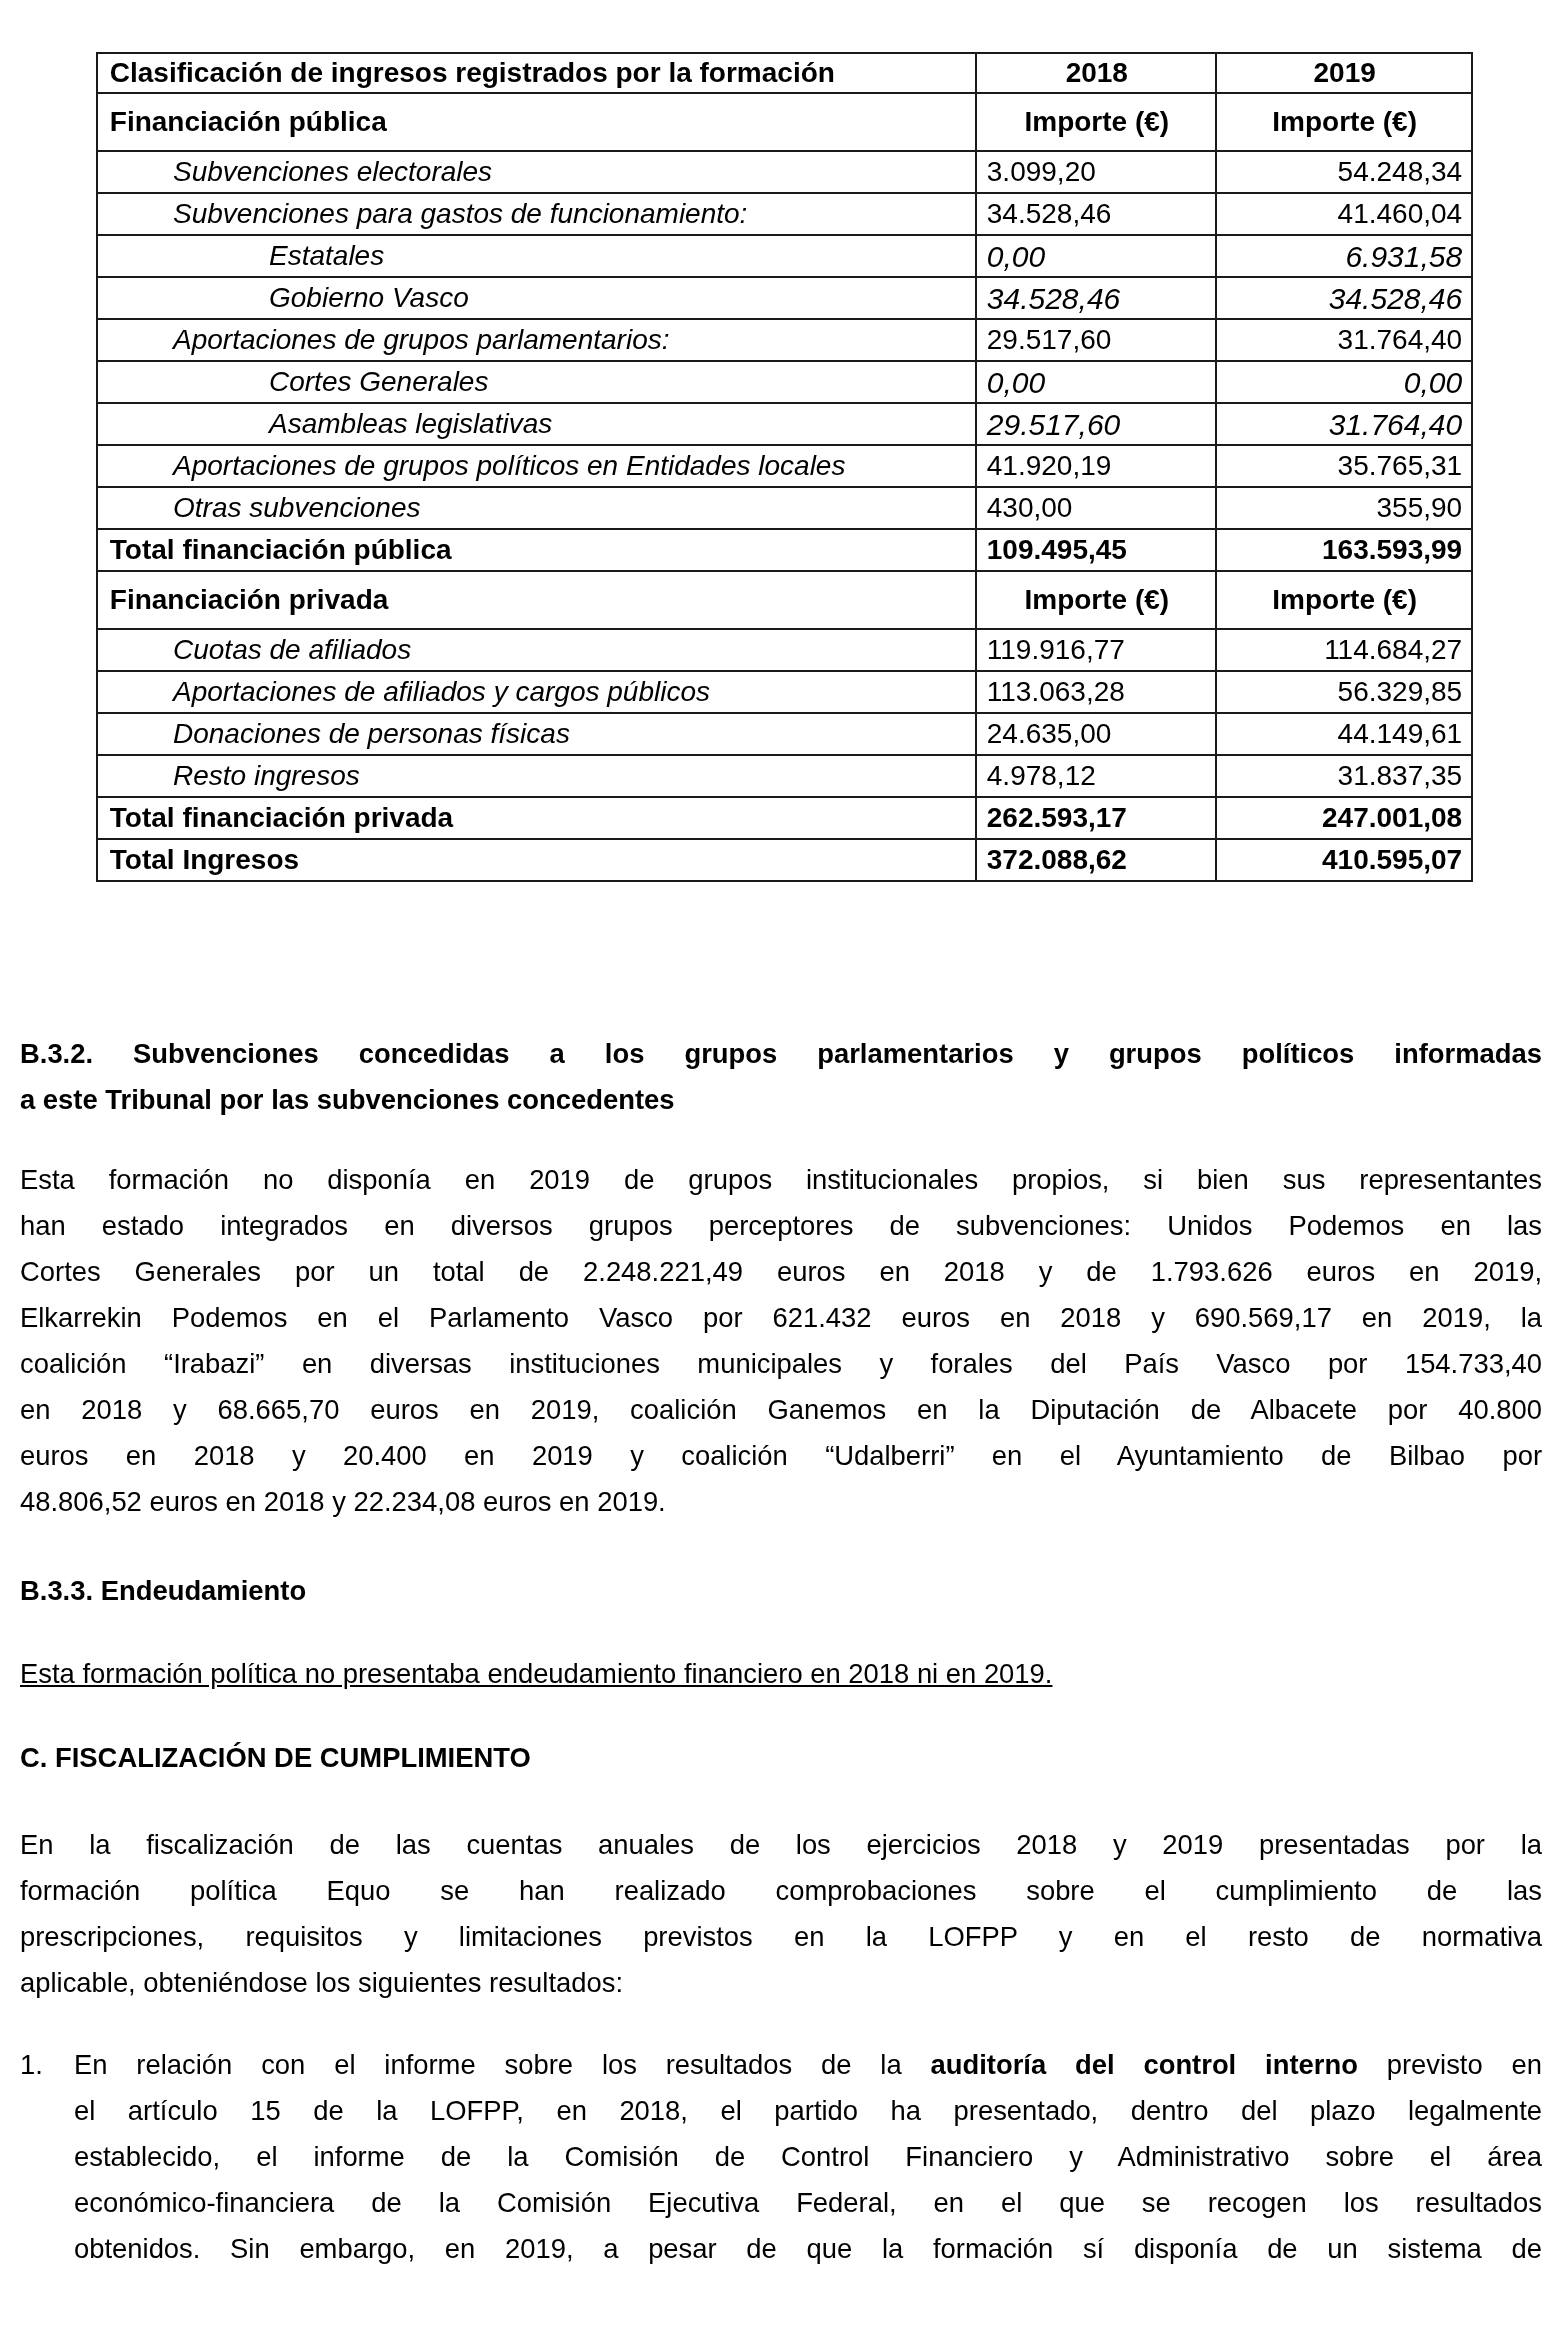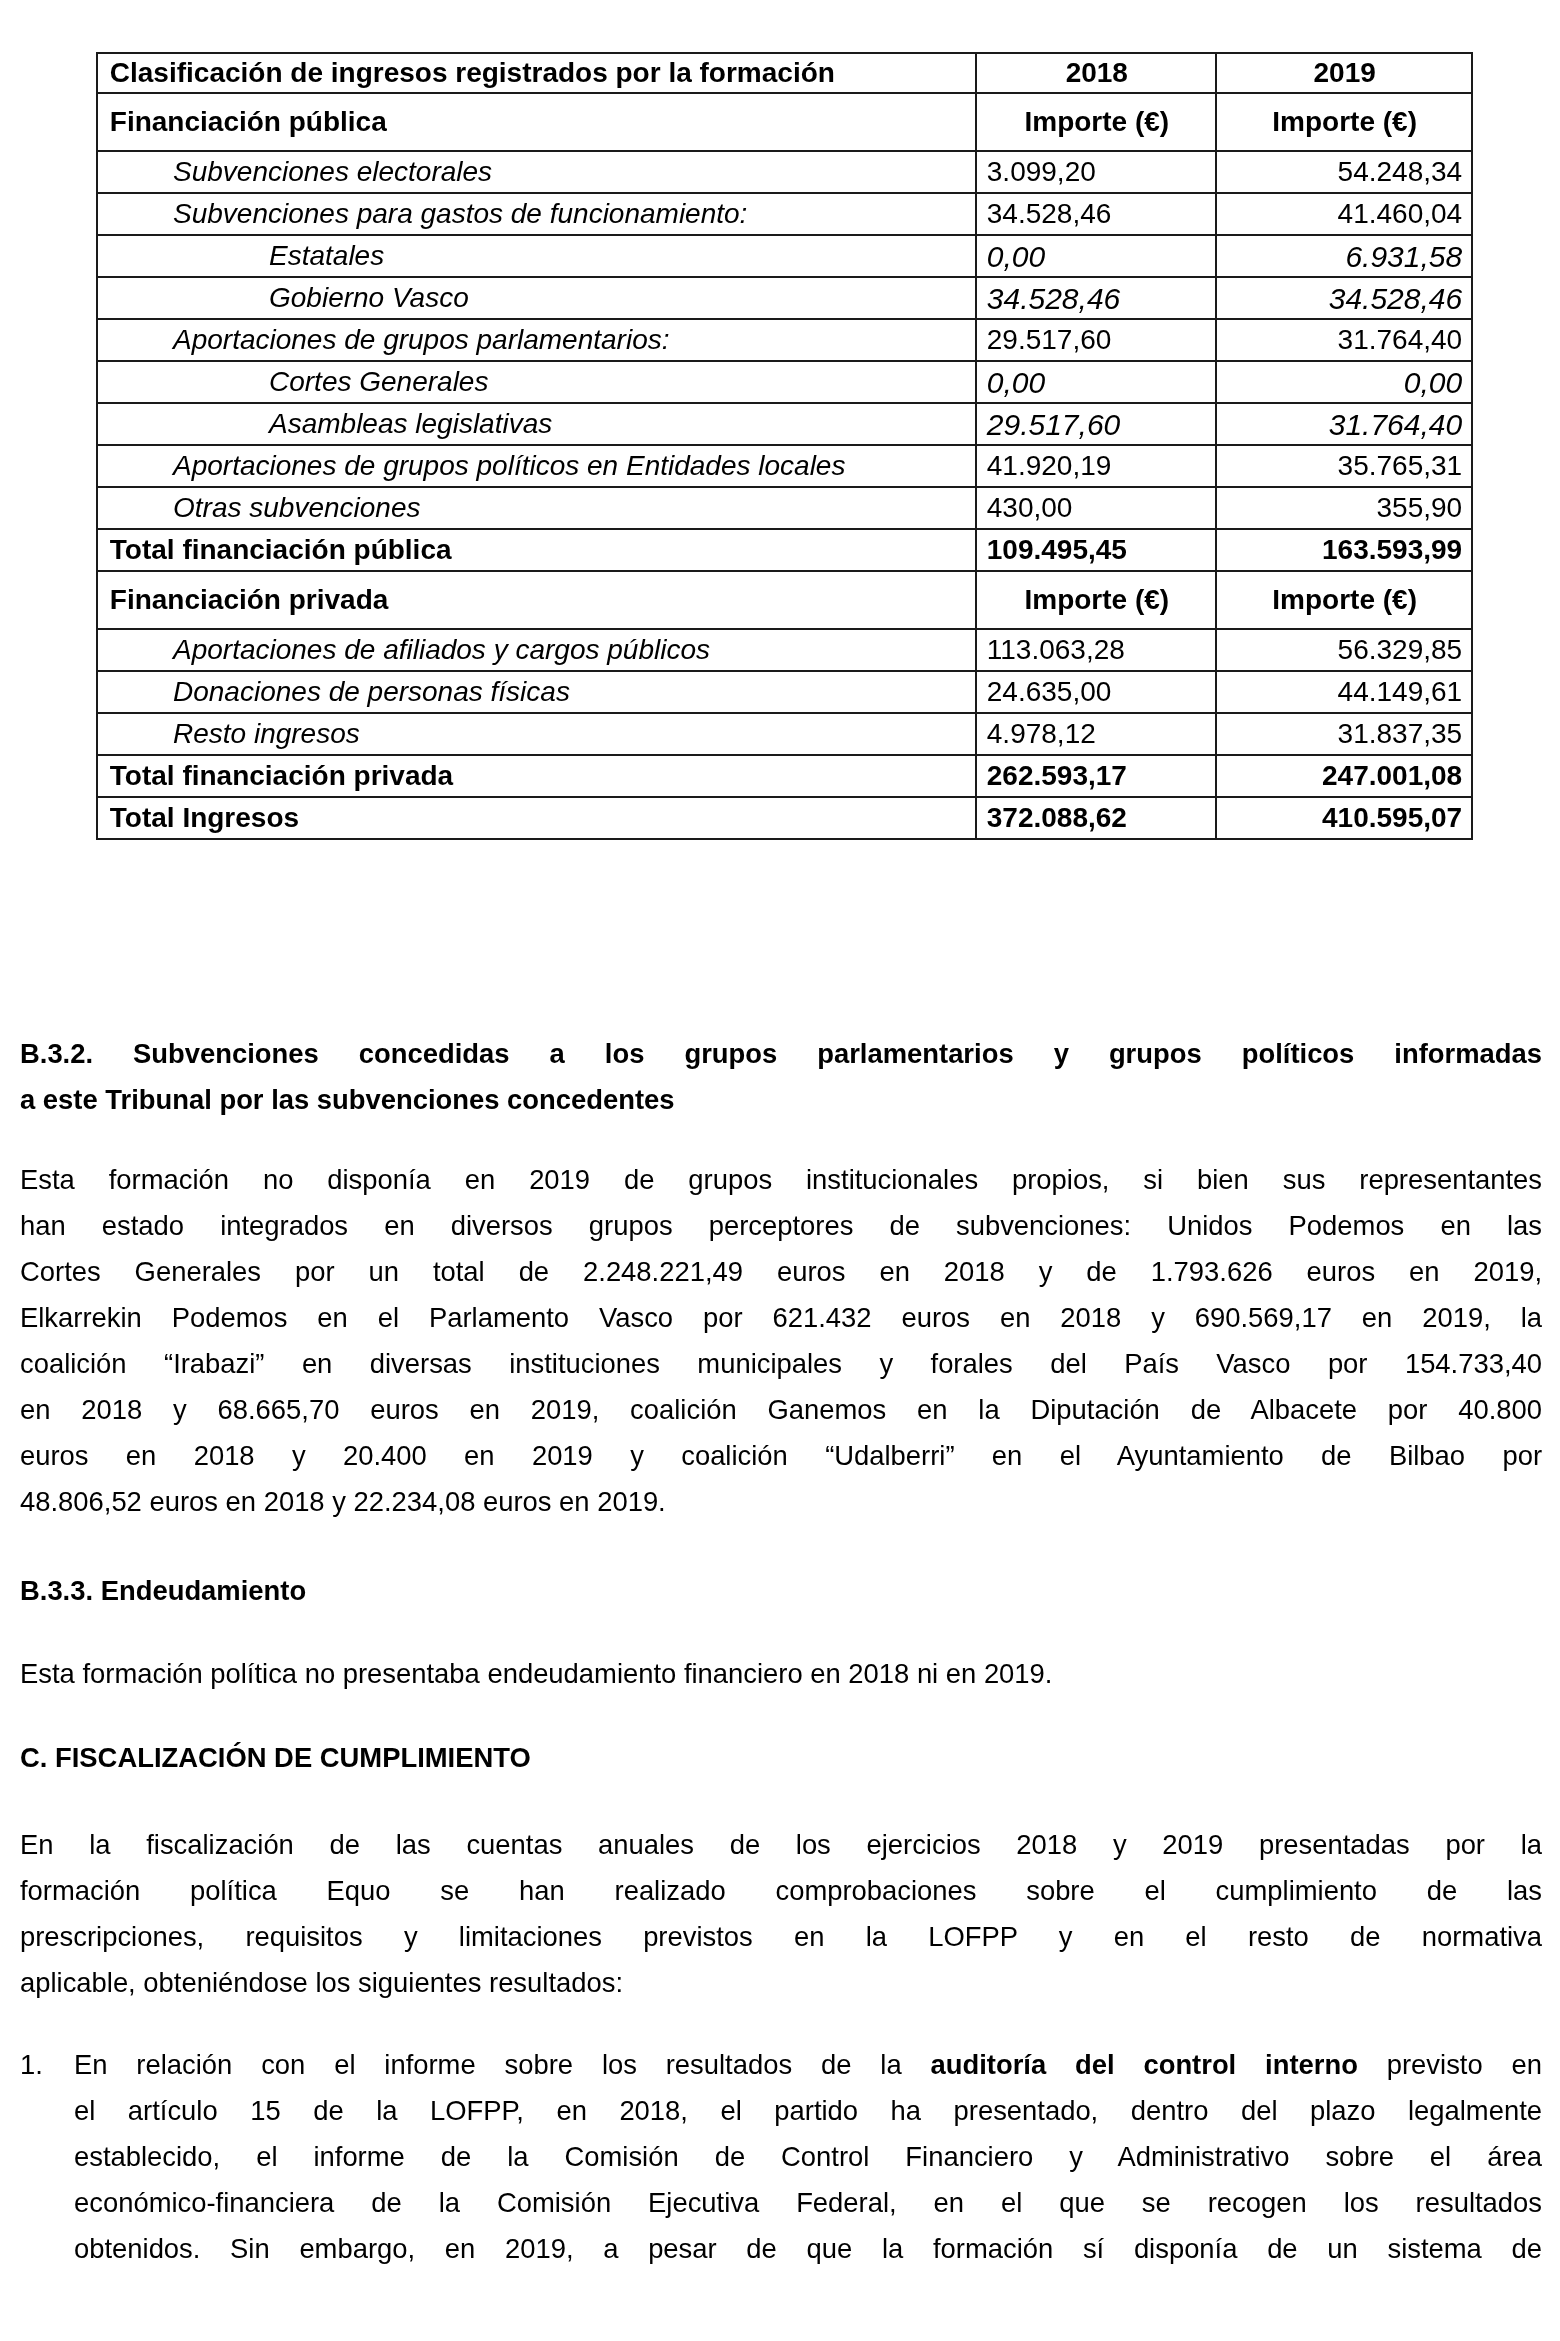--- a/index.html
+++ b/index.html
@@ -110,20 +110,25 @@
     <tr class="bold">
       <td class="lbl">Total financiación pública</td>
       <td class="num">109.495,45</td>
       <td class="num2">163.593,99</td>
     </tr>
     <tr class="section bold">
       <td class="lbl">Financiación privada</td>
       <td class="num ctr">Importe (€)</td>
       <td class="num2 ctr">Importe (€)</td>
     </tr>
+    <tr class="l1">
+        <td class="lbl">Cuotas de afiliados</td>
+        <td class="num">119.916,77</td>
+        <td class="num2">114.684,27</td>
+      </tr>
       <tr class="l1">
         <td class="lbl">Aportaciones de afiliados y cargos públicos</td>
         <td class="num">113.063,28</td>
         <td class="num2">56.329,85</td>
       </tr>
       <tr class="l1">
         <td class="lbl">Donaciones de personas físicas</td>
         <td class="num">24.635,00</td>
         <td class="num2">44.149,61</td>
       </tr>
@@ -155,21 +160,21 @@
   <span class="ln">han estado integrados en diversos grupos perceptores de subvenciones: Unidos Podemos en las</span>
   <span class="ln">Cortes Generales por un total de 2.248.221,49 euros en 2018 y de 1.793.626 euros en 2019,</span>
   <span class="ln">Elkarrekin Podemos en el Parlamento Vasco por 621.432 euros en 2018 y 690.569,17 en 2019, la</span>
   <span class="ln">coalición “Irabazi” en diversas instituciones municipales y forales del País Vasco por 154.733,40</span>
   <span class="ln">en 2018 y 68.665,70 euros en 2019, coalición Ganemos en la Diputación de Albacete por 40.800</span>
   <span class="ln">euros en 2018 y 20.400 en 2019 y coalición “Udalberri” en el Ayuntamiento de Bilbao por</span>
   <span class="ln end">48.806,52 euros en 2018 y 22.234,08 euros en 2019.</span>
 </div>
 
 <div class="txt heading" style="top:1568px;">B.3.3. Endeudamiento</div>
-<div class="txt last-left" style="top:1651px;">Esta formación política no presentaba endeudamiento financiero en 2018 ni en 2019.</div>
+<div class="txt last-left" style="top:1651px;text-decoration:underline;">Esta formación política no presentaba endeudamiento financiero en 2018 ni en 2019.</div>
 
 <div class="txt heading" style="top:1735px;">C. FISCALIZACIÓN DE CUMPLIMIENTO</div>
 
 <div class="txt just-lines" style="top:1822px;">
   <span class="ln">En la fiscalización de las cuentas anuales de los ejercicios 2018 y 2019 presentadas por la</span>
   <span class="ln">formación política Equo se han realizado comprobaciones sobre el cumplimiento de las</span>
   <span class="ln">prescripciones, requisitos y limitaciones previstos en la LOFPP y en el resto de normativa</span>
   <span class="ln end">aplicable, obteniéndose los siguientes resultados:</span>
 </div>
 

